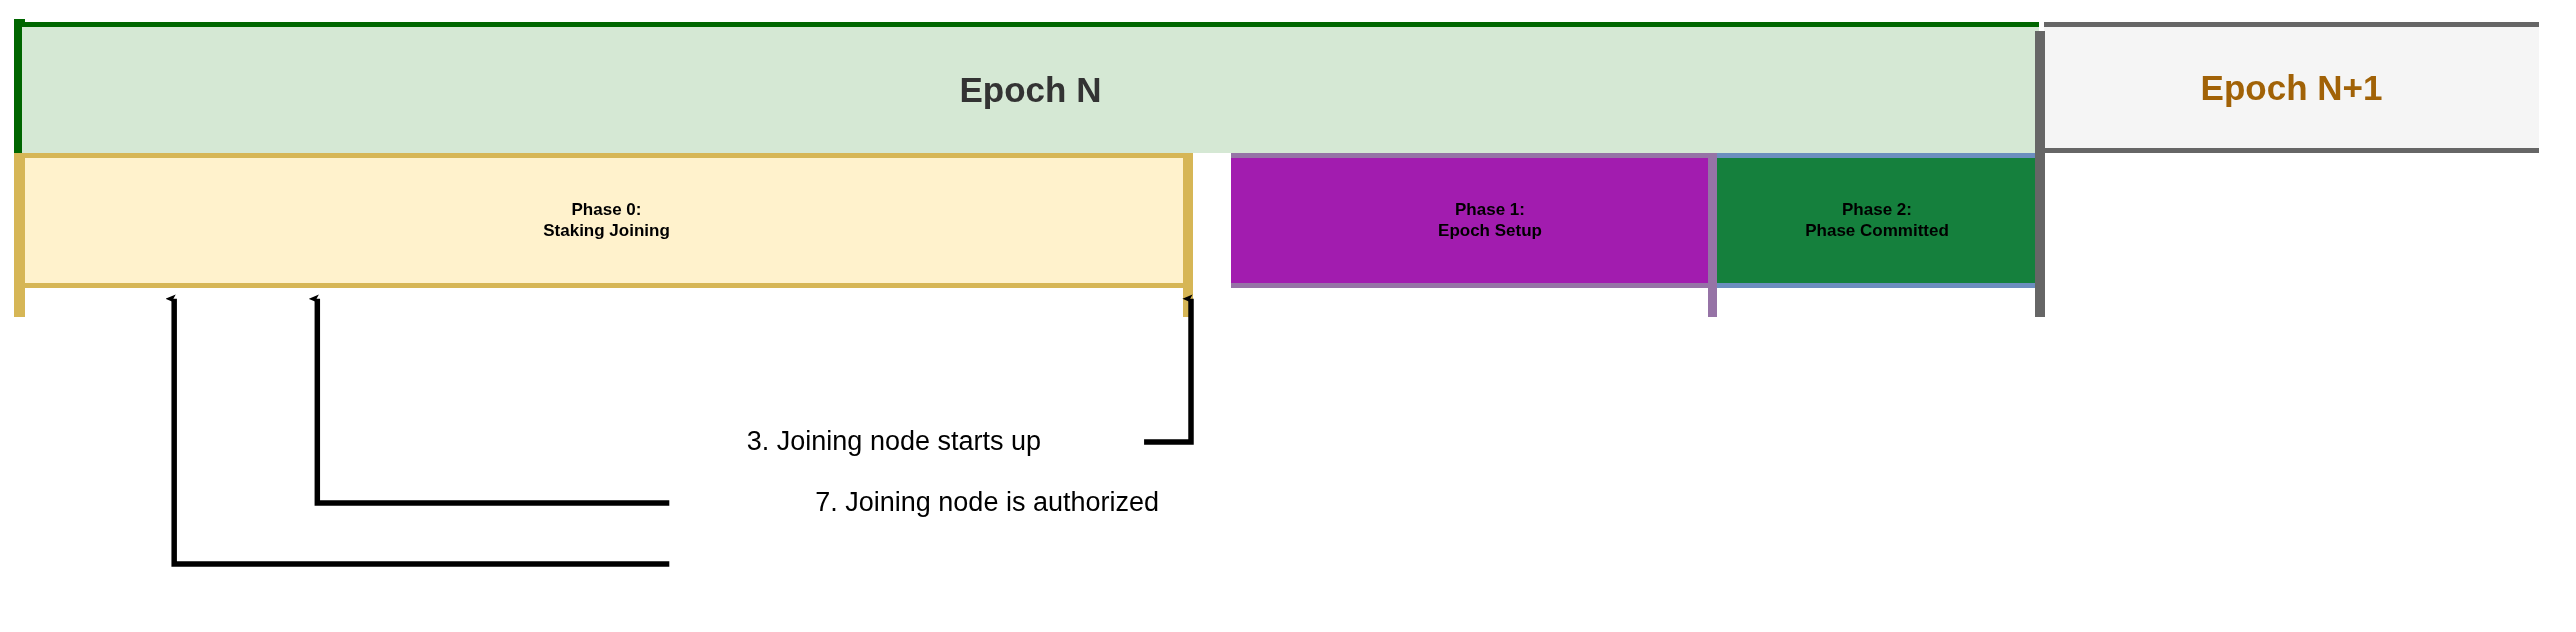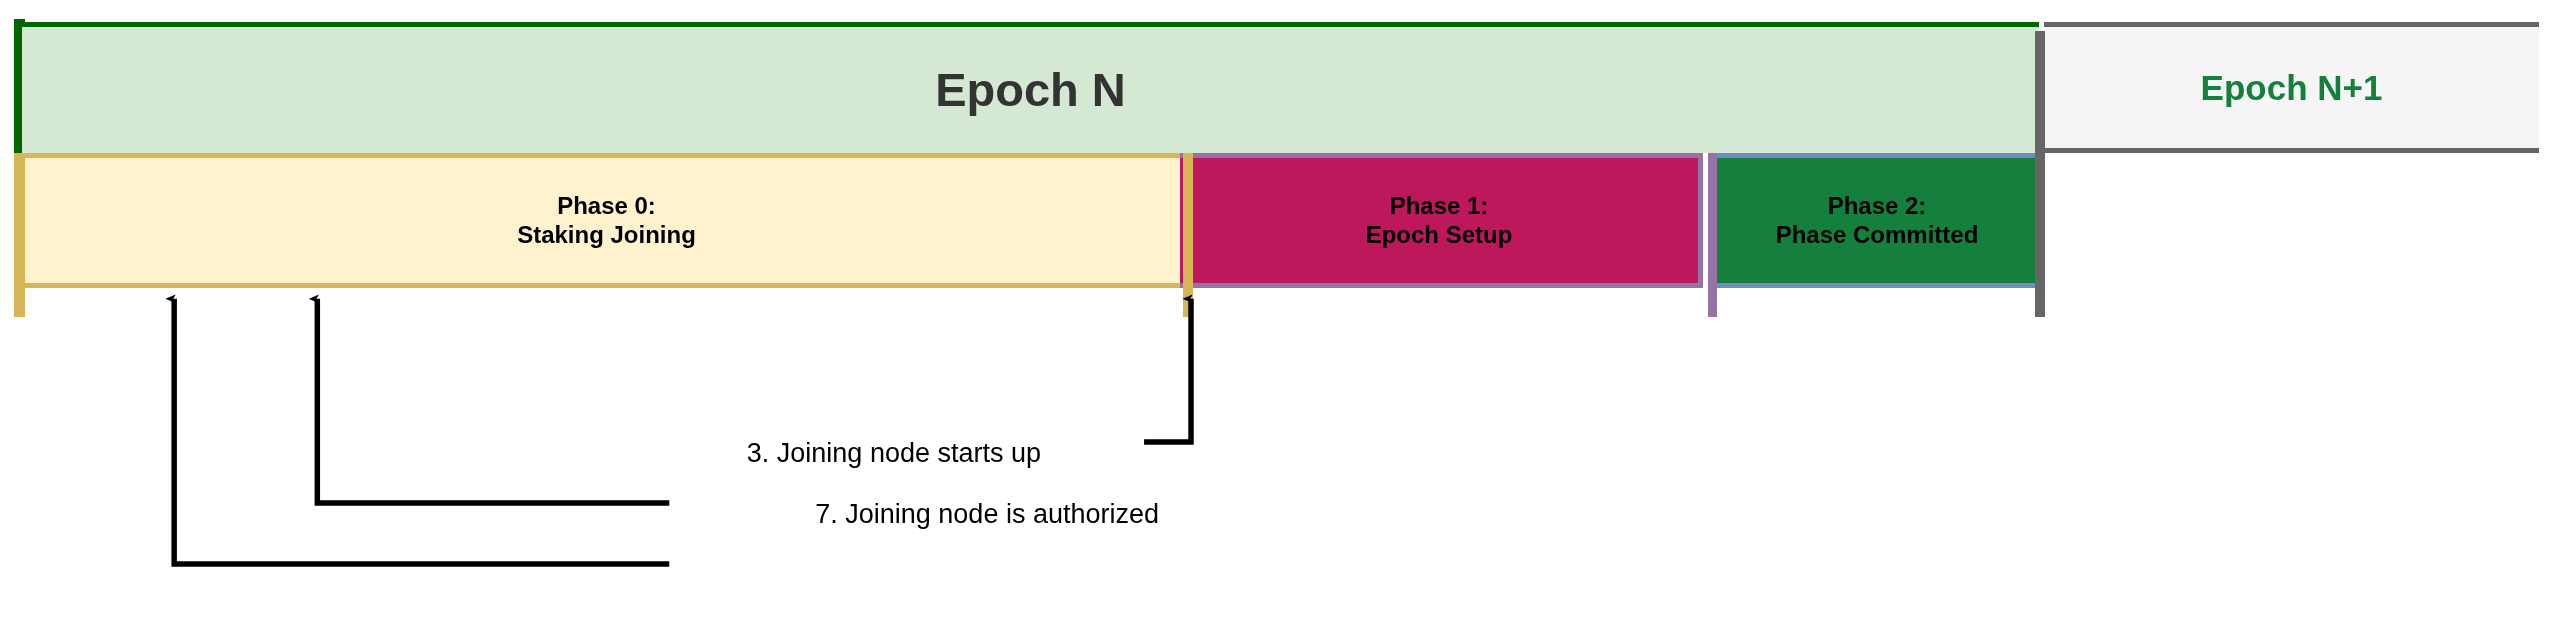--- a/index.html
+++ b/index.html
@@ -32,21 +32,21 @@
   .epoch-n {
     left: 22px;
     top: 22px;
     width: 2017px;
     height: 131px;
     background: #d5e8d4;
     border-top: 5.5px solid #006600;
     border-left: 0;
     border-right: 0;
     border-bottom: 0;
-    font-size: 47px;
+    font-size: 35px;
     font-weight: bold;
     color: #333333;
   }
 
   .epoch-n-leftbar {
     position: absolute;
     left: 14px;
     top: 19px;
     width: 11px;
     height: 138px;
@@ -56,44 +56,44 @@
   .epoch-n1 {
     left: 2044px;
     top: 22px;
     width: 495px;
     height: 131px;
     background: #f5f5f5;
     border-top: 5.5px solid #666666;
     border-bottom: 5.5px solid #666666;
     font-size: 35px;
     font-weight: bold;
-    color: #15803d;
+    color: #a16207;
   }
 
   .phase {
     top: 153px;
     height: 135px;
-    font-size: 24px;
+    font-size: 17px;
     font-weight: bold;
     color: #000000;
     white-space: nowrap;
   }
 
   .phase0 {
     left: 22px;
     width: 1169px;
     background: #fff2cc;
     border-top: 5.5px solid #d6b656;
     border-bottom: 5.5px solid #d6b656;
   }
 
   .phase1 {
-    left: 1180px;
+    left: 1231px;
     width: 523px;
-    background: #be185d;
+    background: #a21caf;
     border: 5.5px solid #9673a6;
     border-left-width: 0;
     border-right-width: 5.5px;
   }
 
   .phase2 {
     left: 1714px;
     width: 326px;
     background: #15803d;
     border-top: 5.5px solid #6c8ebf;
@@ -133,21 +133,20 @@
     background: #666666;
   }
 
   
   .annot-label {
     position: absolute;
     font-size: 27px;
     color: #000000;
     white-space: nowrap;
     text-align: right;
-    margin-top: 12px;
   }
   .annot-1 { left: 438px; top: 548px; width: 714px; }
   .annot-2 { left: 438px; top: 487px; width: 721px; }
   .annot-3 { left: 313px; top: 426px; width: 728px; }
 
   #leaders {
     position: absolute;
     left: 0;
     top: 0;
     width: 2576px;

